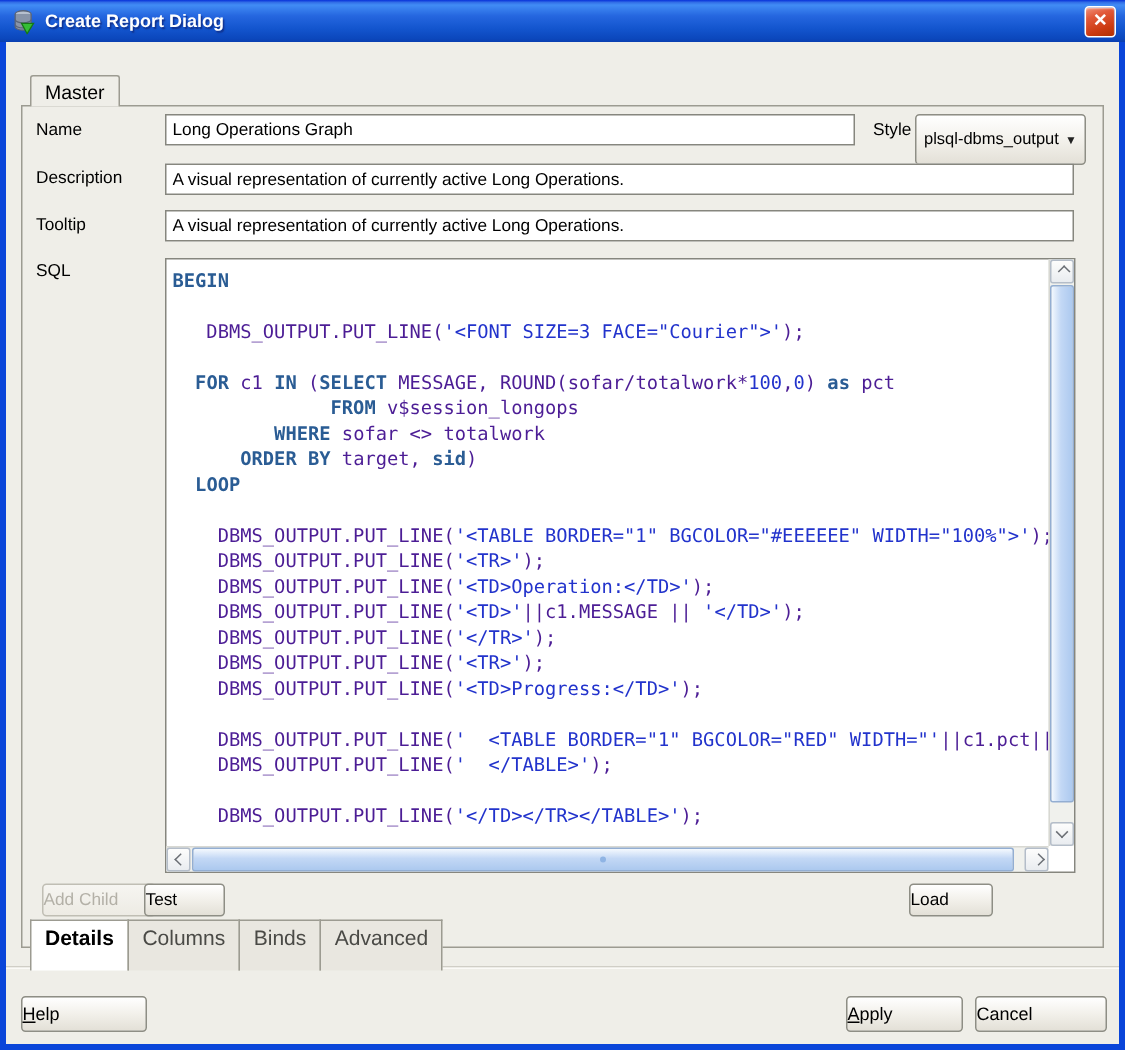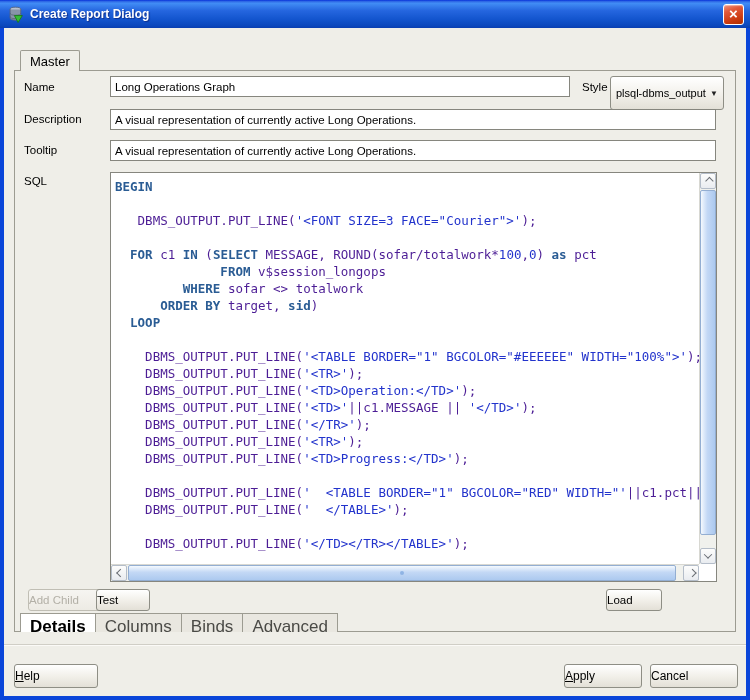--- a/index.html
+++ b/index.html
@@ -119,21 +119,21 @@
     text-align: left; line-height: 20px; cursor: default;
   }
   .btn.disabled {
     color: #B3B0A7; border-color: #C0BEB4;
     background: linear-gradient(#F6F5F1,#EDEBE4);
   }
 
   
   .btabs { position: absolute; left: 16px; top: 585px; height: 19px; display: flex; z-index: 2; }
   .btab {
-    height: 19px; padding: 3px 9px 0 9px; font-size: 17px; color: #4A4A46;
+    height: 34px; padding: 3px 9px 0 9px; font-size: 14px; color: #4A4A46;
     background: #E9E7E0; border: 1px solid #9C9B91; border-bottom: none; margin-right: -1px;
   }
   .btab.active { background: #FFFFFF; color: #000; font-weight: bold; }
 
   .footer-sep {
     position: absolute; left: 0; right: 0; top: 616px; height: 2px;
     border-top: 1px solid #D0CEC6; border-bottom: 1px solid #FBFAF7;
   }
   .btn.big { height: 24px; line-height: 22px; font-size: 12px; }
 </style>

